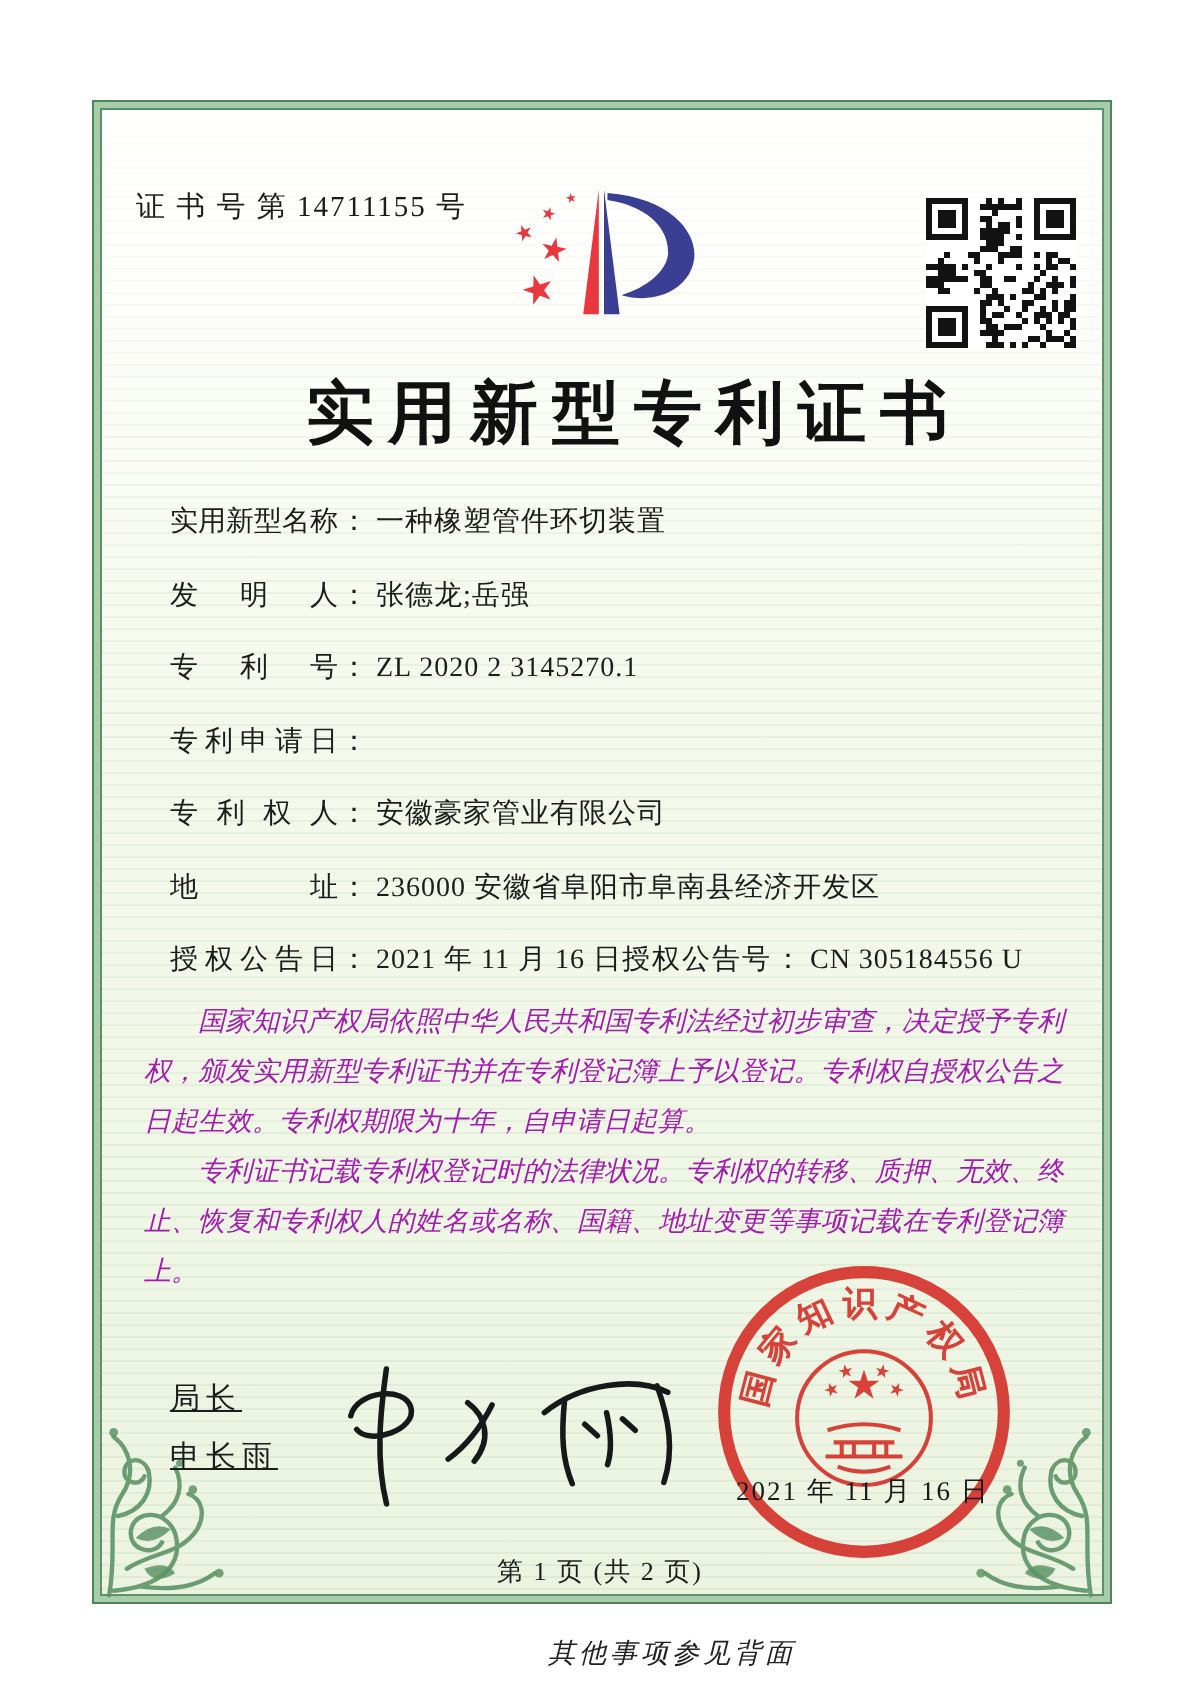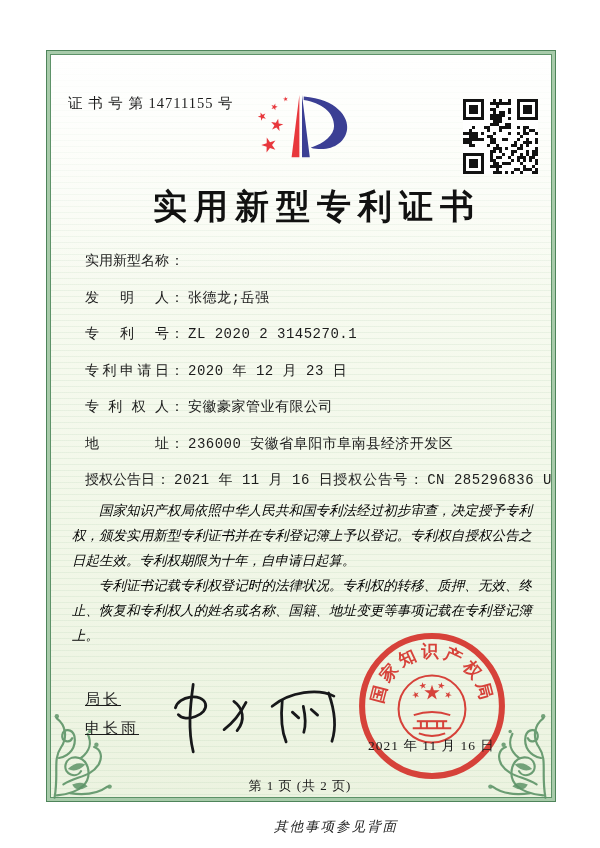--- a/index.html
+++ b/index.html
@@ -25,29 +25,29 @@
   .flourish.br{right:48px;top:692px;transform:scaleX(-1);}
   
   .cert-no{position:absolute;left:68px;top:94px;font-size:14.5px;letter-spacing:1px;}
   .logo{position:absolute;left:250px;top:84px;width:104px;height:90px;}
   .qr{position:absolute;right:62px;top:99px;width:75px;height:75px;background:#fff;}
   .title{
     position:absolute;left:0;top:184px;width:100%;text-align:center;
     font-size:34px;font-weight:bold;letter-spacing:7px;color:#111;padding-left:17px;
   }
   
-  .fields{position:absolute;left:85px;top:252px;right:55px;font-size:14px;font-family:Liberation Mono, monospace;}
+  .fields{position:absolute;left:85px;top:252px;right:55px;font-size:14px;}
   .frow{display:flex;align-items:baseline;height:23px;margin-bottom:13.5px;white-space:nowrap;}
   .flabel{display:inline-block;width:84px;text-align:justify;text-align-last:justify;}
   .fcolon{display:inline-block;margin:0 4px 0 1px;}
   .fval{letter-spacing:.5px;}
   .frow .pair2{display:flex;align-items:baseline;justify-content:center;}
   .frow .pair2 .flabel{width:auto;text-align-last:auto;letter-spacing:1px;}
   
-  .body-text{position:absolute;left:72px;top:499px;width:460px;font-size:13.5px;line-height:1.85;color:#000000;font-style:italic;}
+  .body-text{position:absolute;left:72px;top:499px;width:460px;font-size:13.5px;line-height:1.85;color:#a21caf;font-style:italic;}
   .body-text p{margin:0;text-indent:2em;text-align:justify;}
   
   .sig-block{position:absolute;left:85px;top:690px;font-family:"Liberation Sans","DejaVu Sans",sans-serif;font-size:15px;letter-spacing:3px;text-decoration:underline;}
   .sig-block div{margin-bottom:10px;}
   .sig-hand{position:absolute;left:162px;top:668px;width:190px;height:92px;}
   
   .seal{position:absolute;left:356px;top:630px;width:152px;height:152px;opacity:.92;}
   .seal-date{position:absolute;left:368px;top:737px;width:170px;font-size:13.5px;color:#1a1a1a;letter-spacing:1px;white-space:nowrap;}
   
   .page-info{position:absolute;left:0;top:777px;width:100%;text-align:center;font-size:13px;letter-spacing:1px;}
@@ -379,54 +379,54 @@
       <rect x="23" y="24" width="1" height="1" fill="#121212"></rect>
       <rect x="24" y="24" width="1" height="1" fill="#121212"></rect>
     </svg>
 
   <div class="title">实用新型专利证书</div>
 
   <div class="fields">
     <div class="frow">
       <span class="flabel">实用新型名称</span>
         <span class="fcolon">：</span>
+        <span class="fval">一种橡塑管件环切装置</span>
     </div>
     <div class="frow">
       <span class="flabel">发明人</span>
         <span class="fcolon">：</span>
         <span class="fval">张德龙;岳强</span>
     </div>
     <div class="frow">
       <span class="flabel">专利号</span>
         <span class="fcolon">：</span>
         <span class="fval">ZL 2020 2 3145270.1</span>
     </div>
     <div class="frow">
       <span class="flabel">专利申请日</span>
         <span class="fcolon">：</span>
-        <span class="fval">2020 年 12 月 23 日</span>
     </div>
     <div class="frow">
       <span class="flabel">专利权人</span>
         <span class="fcolon">：</span>
         <span class="fval">安徽豪家管业有限公司</span>
     </div>
     <div class="frow">
       <span class="flabel">地址</span>
         <span class="fcolon">：</span>
         <span class="fval">236000 安徽省阜阳市阜南县经济开发区</span>
     </div>
     <div class="frow">
       <span class="flabel">授权公告日</span>
         <span class="fcolon">：</span>
         <span class="fval">2021 年 11 月 16 日</span>
       <span class="pair2">
         <span class="flabel">授权公告号</span>
           <span class="fcolon">：</span>
-          <span class="fval">CN 285296836 U</span>
+          <span class="fval">CN 305184556 U</span>
       </span>
     </div>
   </div>
 
   <div class="body-text">
     <p>国家知识产权局依照中华人民共和国专利法经过初步审查，决定授予专利权，颁发实用新型专利证书并在专利登记簿上予以登记。专利权自授权公告之日起生效。专利权期限为十年，自申请日起算。</p>
     <p>专利证书记载专利权登记时的法律状况。专利权的转移、质押、无效、终止、恢复和专利权人的姓名或名称、国籍、地址变更等事项记载在专利登记簿上。</p>
   </div>
 
   <div class="sig-block">

